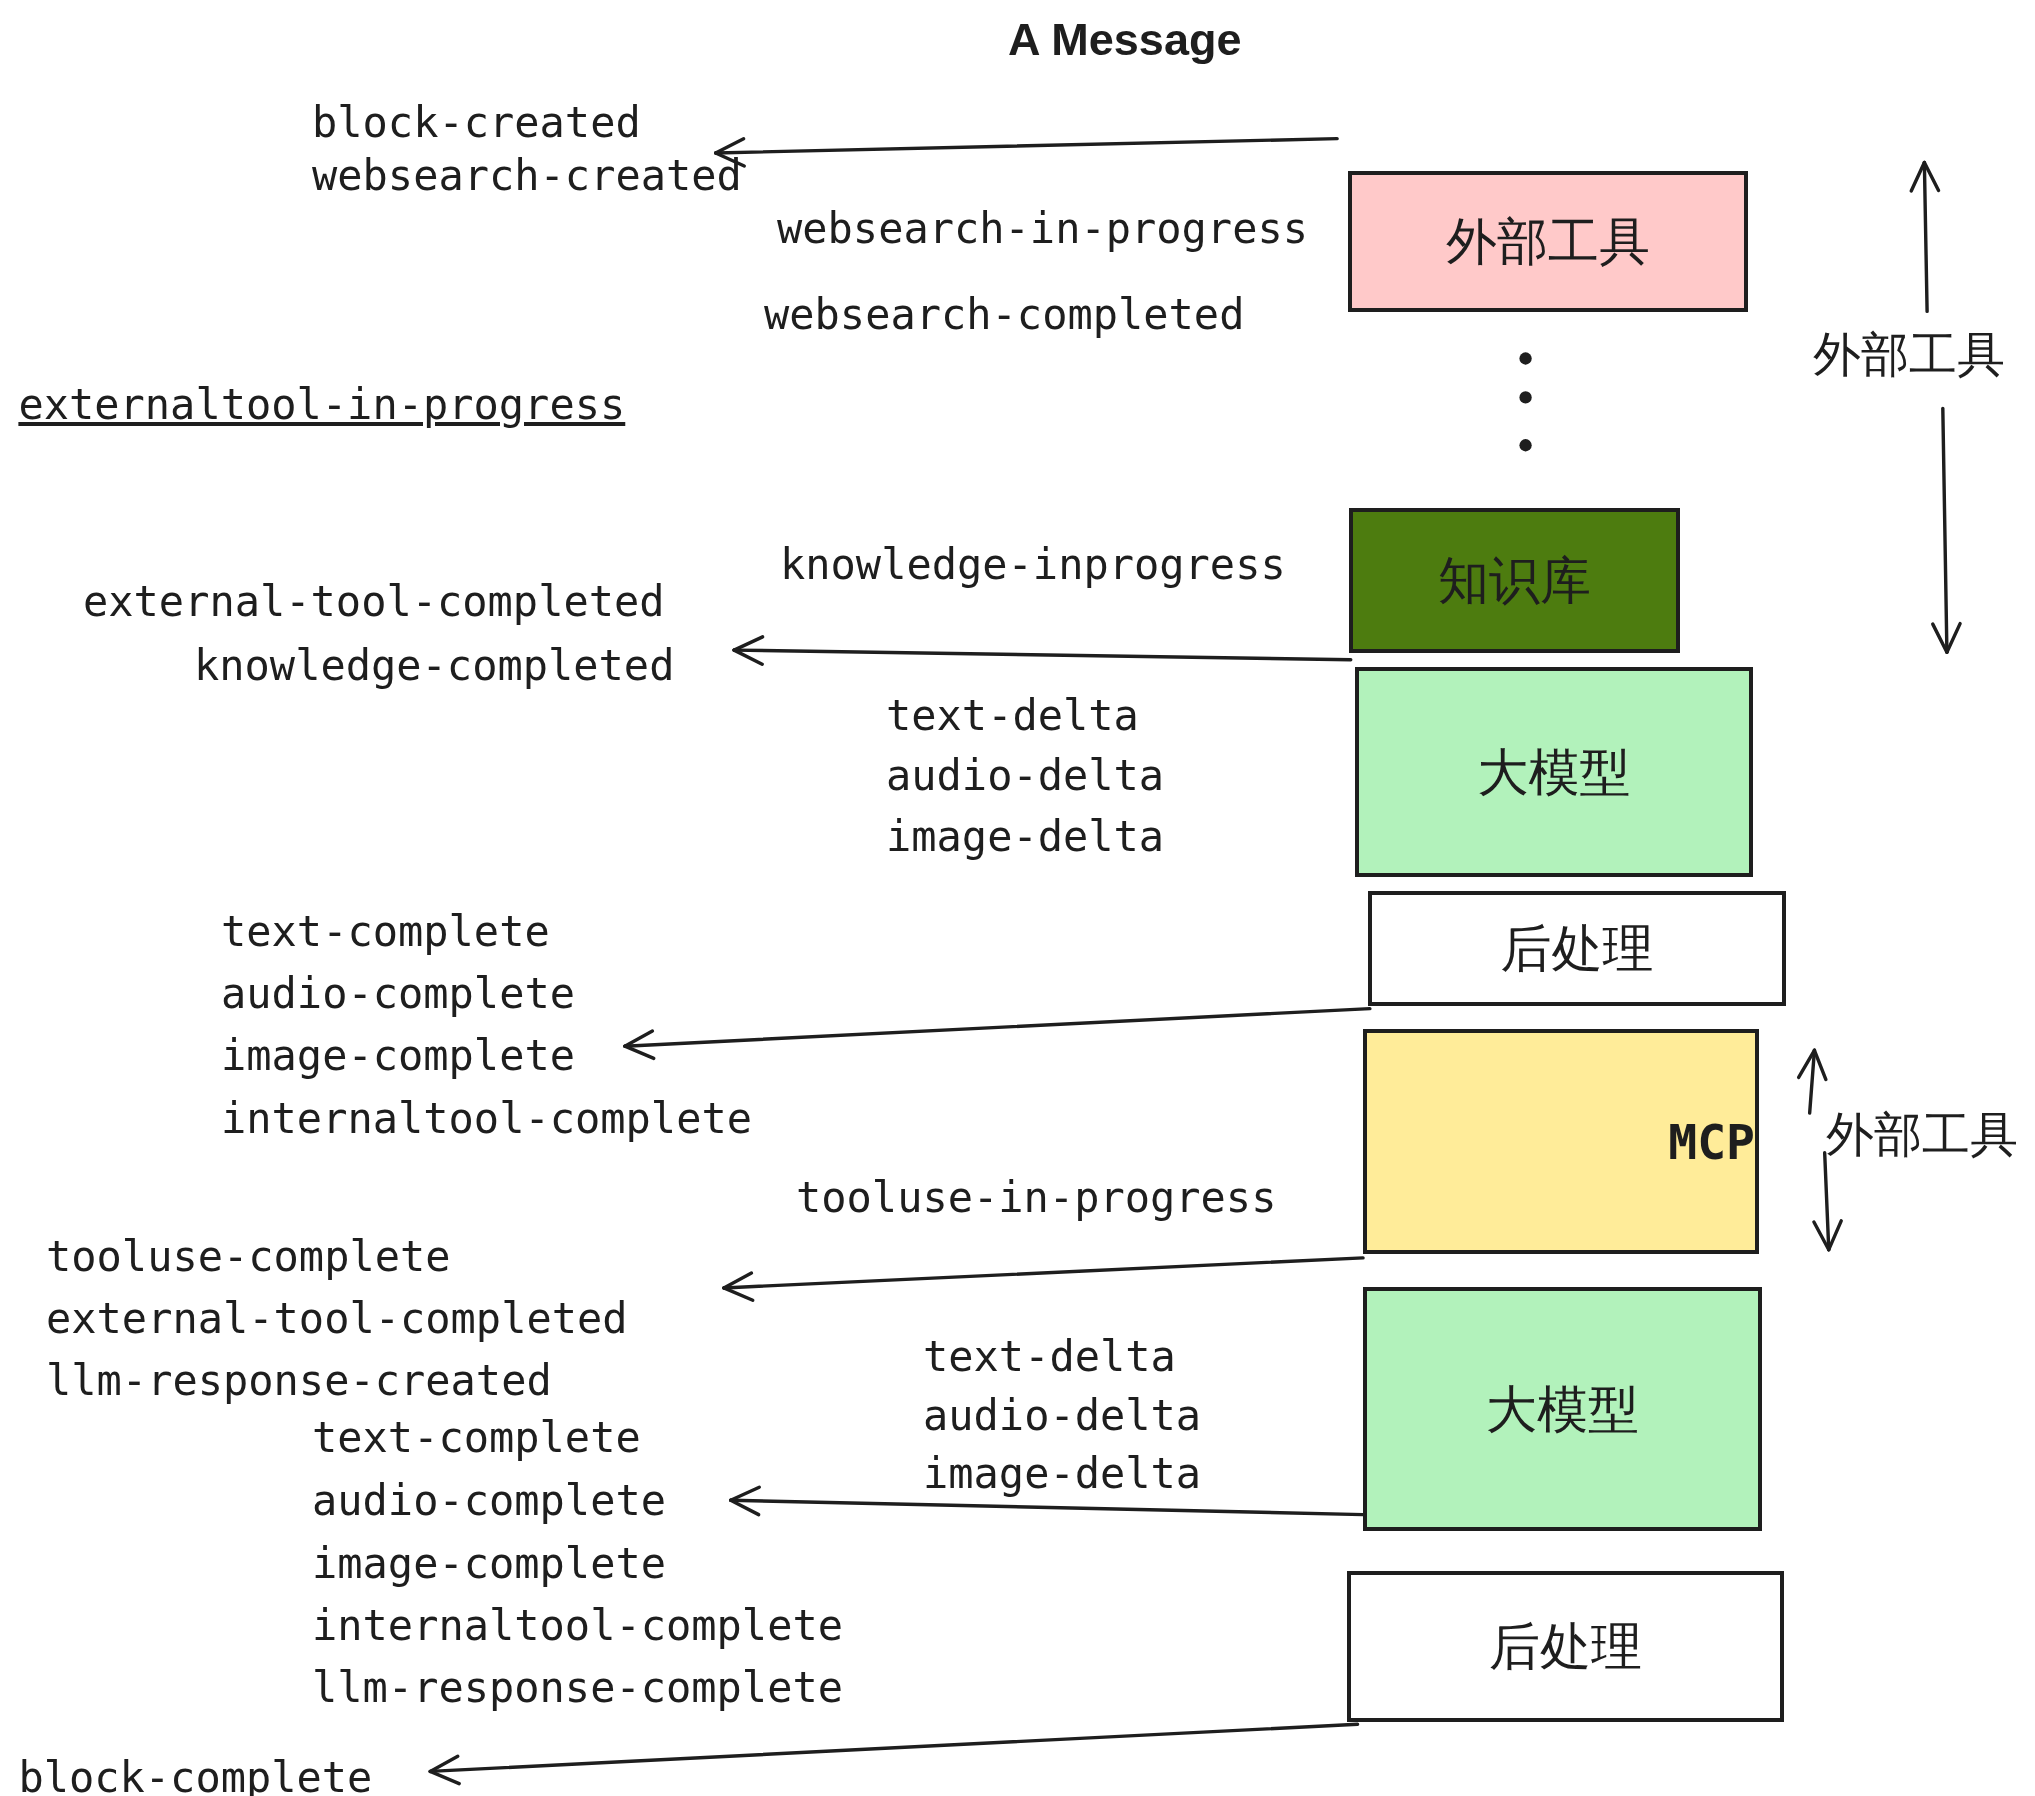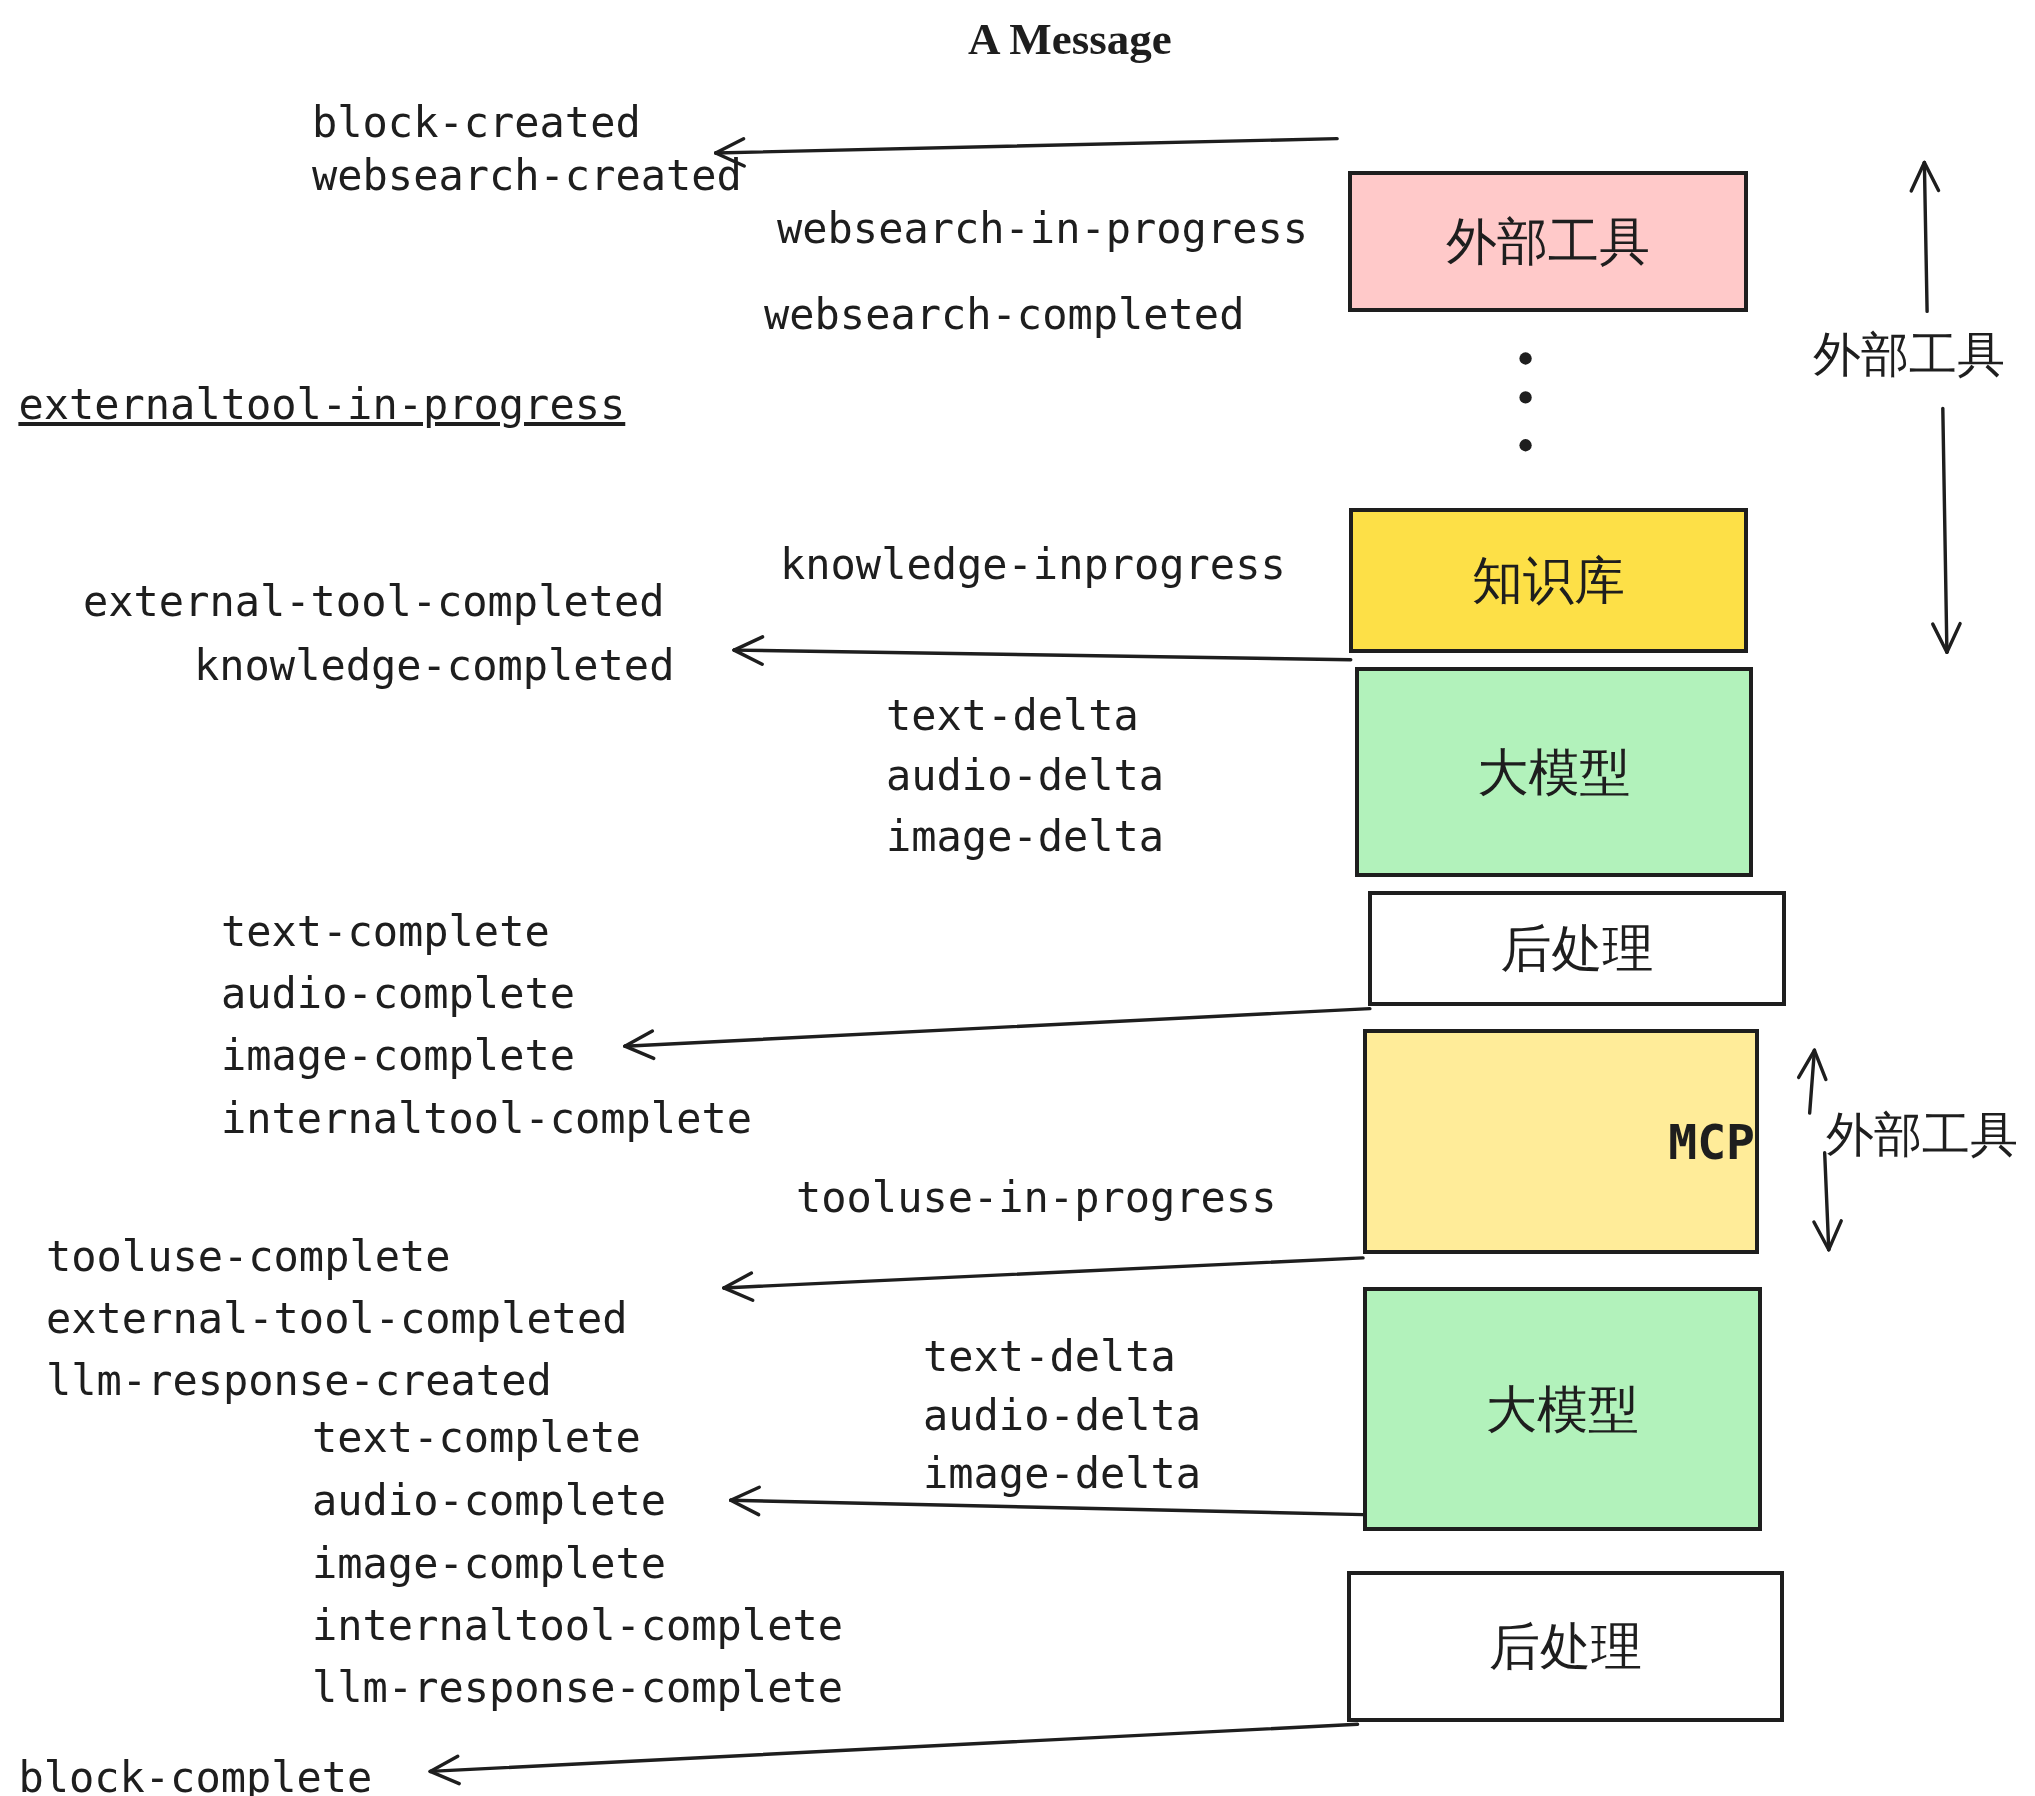--- a/index.html
+++ b/index.html
@@ -10,21 +10,22 @@
     overflow:hidden;
     font-family:"DejaVu Sans Mono",monospace;
     color:#1e1e1e;
   }
   .overlay{position:absolute;left:0;top:0;width:2035px;height:1796px;}
   .title{
     position:absolute;
     font-size:45px;line-height:49px;
     font-weight:bold;
     white-space:nowrap;
-    font-family:Liberation Serif, serif;
+    font-family:Liberation Sans, sans-serif;
+    margin-left:40px;
   }
   .event{
     position:absolute;
     font-size:42px;line-height:49px;
     white-space:nowrap;
     font-family:"DejaVu Sans Mono",monospace;
   }
   .dbox{
     position:absolute;
     box-sizing:border-box;
@@ -106,21 +107,21 @@
         <circle cx="2234" cy="525" r="9" fill="#1e1e1e"></circle>
         <circle cx="2234" cy="582" r="9" fill="#1e1e1e"></circle>
         <circle cx="2234" cy="652" r="9" fill="#1e1e1e"></circle>
       </g>
     </svg>
   <div id="titleEl" class="title" style="left: 968px; top: 15px;">A Message</div>
   <div id="boxLayer">
       <div class="dbox" style="left: 1348px; top: 171px; width: 400px; height: 141px; background: rgb(255, 201, 201);">
         <span class="lbl">外部工具</span>
       </div>
-      <div class="dbox" style="left: 1349px; top: 508px; width: 399px; height: 145px; background: #fde047;">
+      <div class="dbox" style="left: 1349px; top: 508px; width: 331px; height: 145px; background: #4d7c0f;">
         <span class="lbl">知识库</span>
       </div>
       <div class="dbox" style="left: 1355px; top: 667px; width: 398px; height: 210px; background: rgb(178, 242, 187);">
         <span class="lbl">大模型</span>
       </div>
       <div class="dbox" style="left: 1368px; top: 891px; width: 418px; height: 115px; background: rgb(255, 255, 255);">
         <span class="lbl">后处理</span>
       </div>
       <div class="dbox mono" style="left: 1363px; top: 1029px; width: 396px; height: 225px; background: rgb(255, 236, 153); justify-content: flex-end;">
         <span class="lbl">MCP</span>

